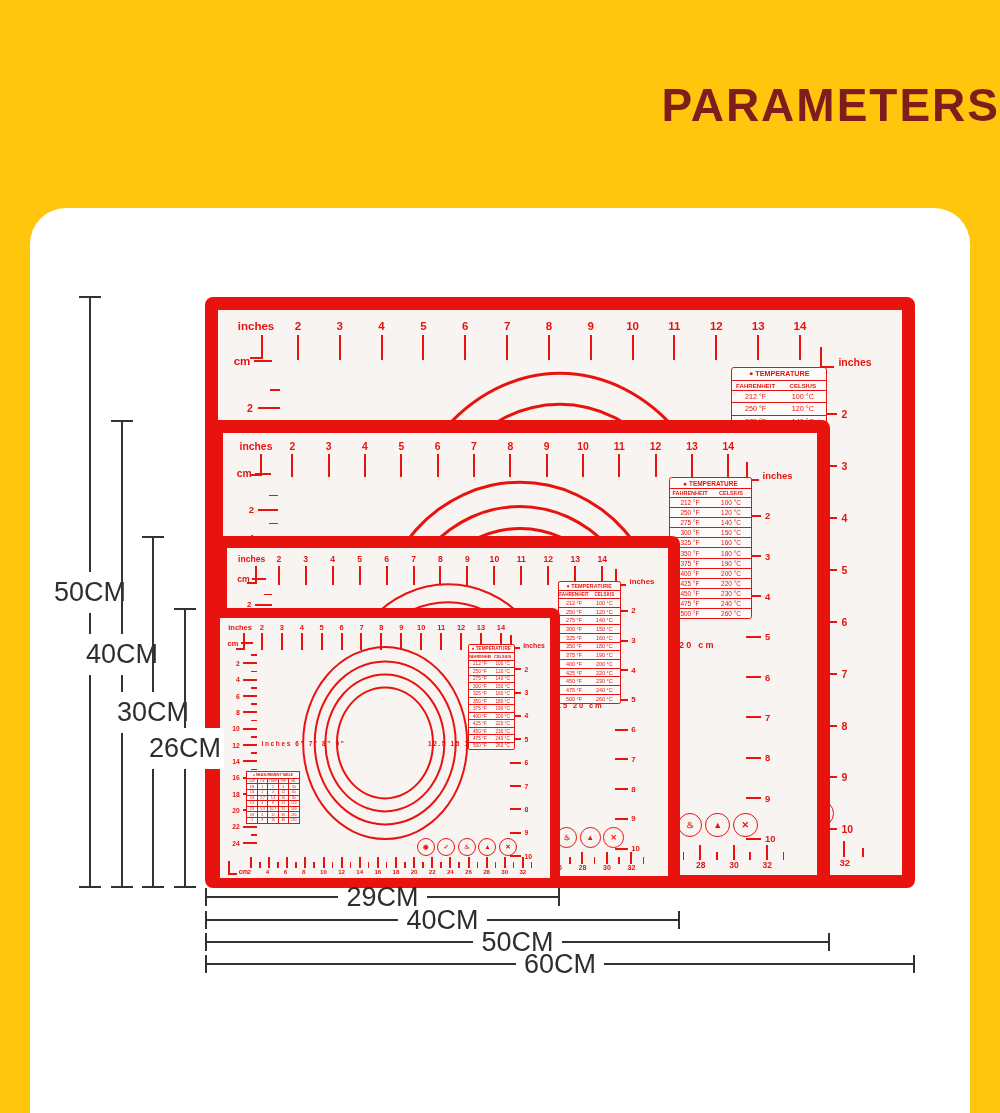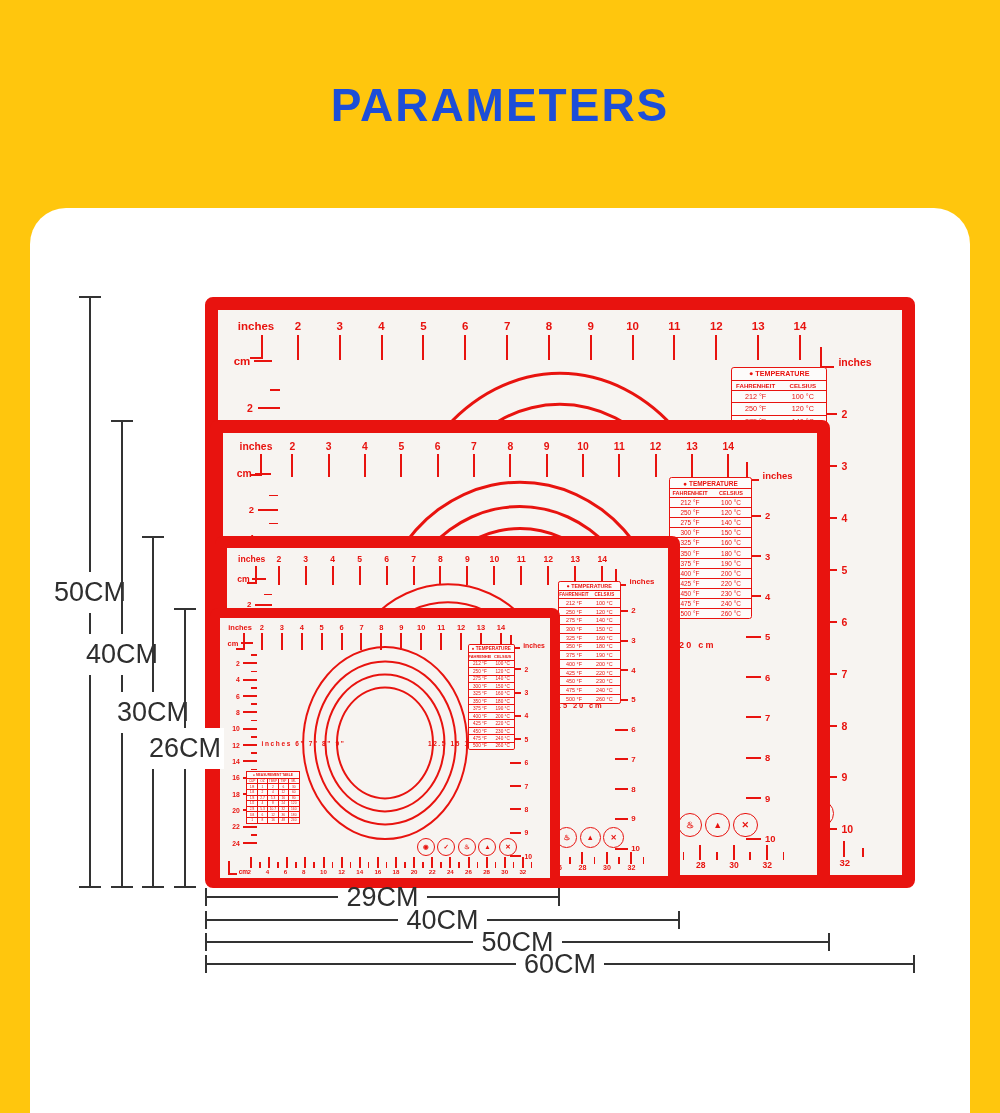--- a/index.html
+++ b/index.html
@@ -1,18 +1,18 @@
 <!DOCTYPE html>
 <html><head>
 <meta charset="utf-8">
 <style>
   html,body{margin:0;padding:0;width:1000px;height:1113px;overflow:hidden;
     background:#FFC60D;font-family:"Liberation Sans",sans-serif;position:relative;}
-  .page-title{position:absolute;top:78px;left:0;right:0;text-align:center;
-    font-size:46px;font-weight:bold;color:#1d4ed8;letter-spacing:2px;}
+  .page-title{position:absolute;top:78px;left:0;right:0;text-align:right;
+    font-size:46px;font-weight:bold;color:#7f1d1d;letter-spacing:2px;}
   .panel{position:absolute;left:30px;top:208px;width:940px;height:905px;
     background:#FFFFFF;border-radius:36px 36px 0 0;}
   
   .mat{position:absolute;box-sizing:border-box;background:#F7F4F1;
     border:13px solid #E8130F;border-radius:8px;color:#E8130F;}
   .mat1{left:205px;top:297px;width:710px;height:591px;font-size:10px;z-index:1;}
   .mat2{left:210px;top:420px;width:620px;height:468px;font-size:9px;z-index:2;}
   .mat3{left:215px;top:536px;width:465px;height:352px;font-size:7.5px;z-index:3;border-width:12px;}
   .mat4{left:210px;top:608px;width:350px;height:280px;font-size:6.5px;z-index:4;border-width:10px;}
   .mat-inner{position:absolute;left:0;top:0;right:0;bottom:0;overflow:hidden;}

